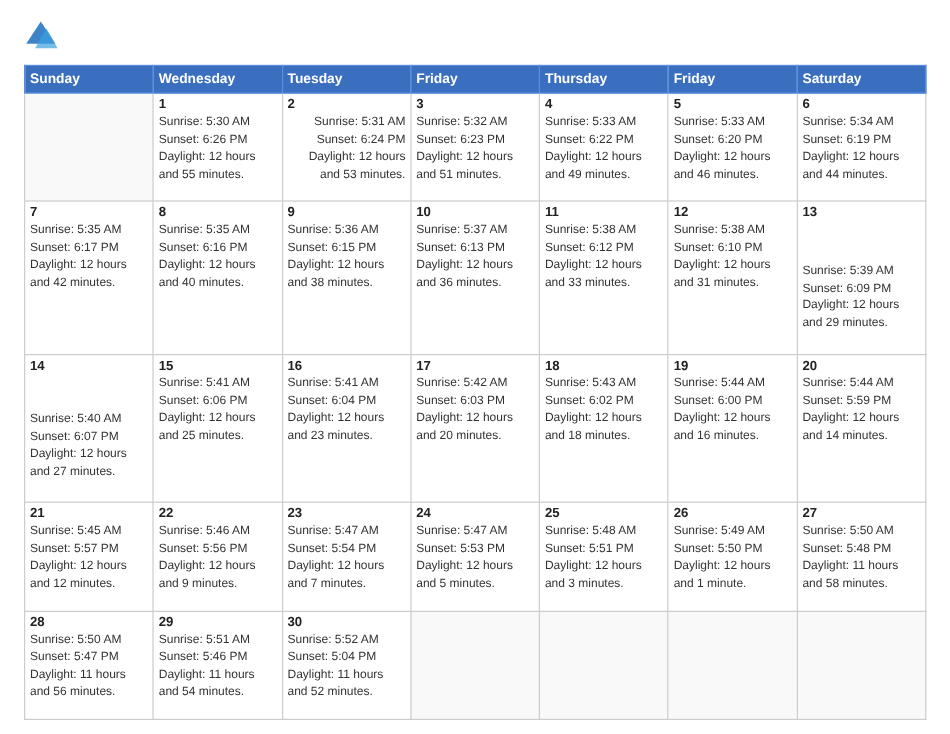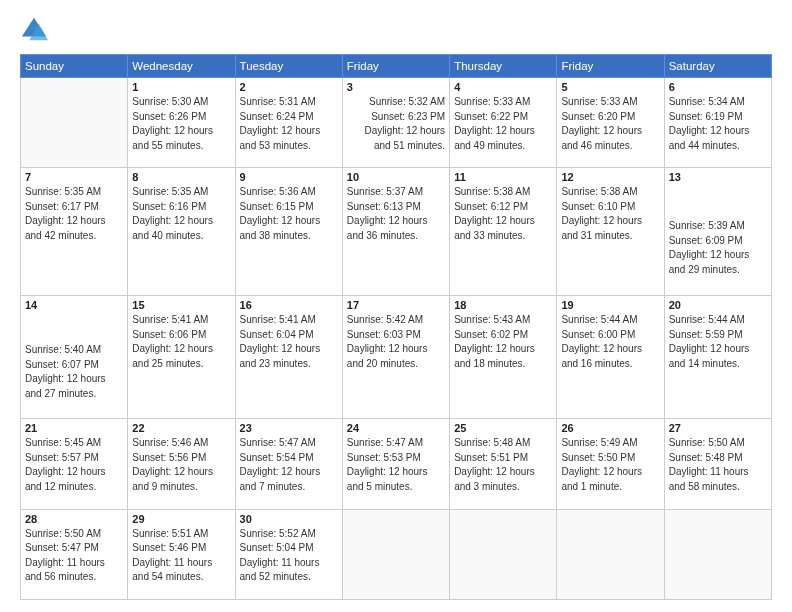--- a/index.html
+++ b/index.html
@@ -56,21 +56,21 @@
       flex: 1;
       border: 1px solid #ccc;
       border-collapse: collapse;
       width: 100%;
       table-layout: fixed;
     }
     .calendar th {
       background: #3a6fbf;
       color: #fff;
       font-size: 11.5px;
-      font-weight: normal;
+      font-weight: bold;
       padding: 5px 4px;
       text-align: left;
       border: 1px solid #5a8fdf;
     }
     .calendar td {
       border: 1px solid #ccc;
       vertical-align: top;
       padding: 3px 4px;
       font-size: 9.5px;
       color: #333;
@@ -127,28 +127,28 @@
           <td class="empty"></td>
           <td>
             <div class="day-num">1</div>
             <div class="cell-info" style="white-space: pre-line;">Sunrise: 5:30 AM
 Sunset: 6:26 PM
 Daylight: 12 hours
 and 55 minutes.</div>
           </td>
           <td>
             <div class="day-num">2</div>
-            <div class="cell-info" style="white-space: pre-line;">Sunrise: 5:31 AM
+            <div class="cell-info" style="white-space: pre-line; text-align: right;">Sunrise: 5:31 AM
 Sunset: 6:24 PM
 Daylight: 12 hours
 and 53 minutes.</div>
           </td>
           <td>
             <div class="day-num">3</div>
-            <div class="cell-info" style="white-space: pre-line; text-align: right;">Sunrise: 5:32 AM
+            <div class="cell-info" style="white-space: pre-line;">Sunrise: 5:32 AM
 Sunset: 6:23 PM
 Daylight: 12 hours
 and 51 minutes.</div>
           </td>
           <td>
             <div class="day-num">4</div>
             <div class="cell-info" style="white-space: pre-line;">Sunrise: 5:33 AM
 Sunset: 6:22 PM
 Daylight: 12 hours
 and 49 minutes.</div>

